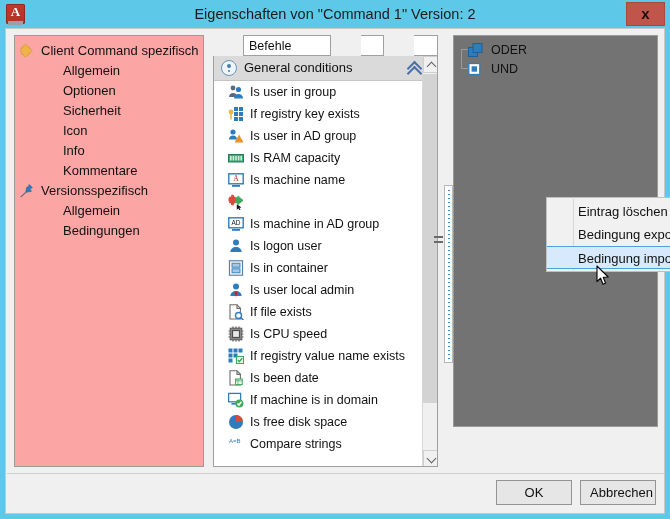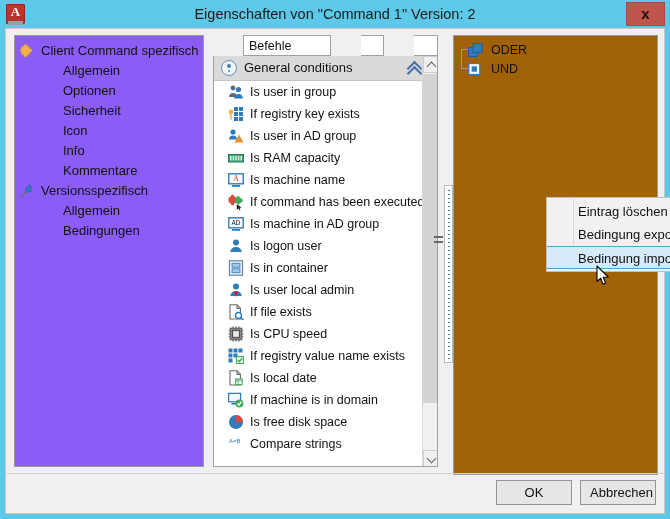--- a/index.html
+++ b/index.html
@@ -92,21 +92,21 @@
     background: #f0f0f0;
     border: 1px solid #c8c8c8;
     box-sizing: border-box;
   }
 
   
   .tree-panel {
     position: absolute;
     left: 8px; top: 6px;
     width: 190px; height: 432px;
-    background: #8b5cf6;
+    background: #fca5a5;
     border: 1px solid #9a9a9a;
     box-sizing: border-box;
     overflow: hidden;
   }
   .tree-row {
     position: relative;
     height: 20px;
     line-height: 20px;
     font-size: 13px;
     color: #111;
@@ -300,22 +300,22 @@
     left: 3px; top: 4px;
     width: 2px; height: 170px;
     background-image: linear-gradient(#3f86c8 1px, transparent 1px);
     background-size: 2px 4px;
   }
 
   
   .right-panel {
     position: absolute;
     left: 447px; top: 6px;
-    width: 205px; height: 440px;
-    background: #a16207;
+    width: 205px; height: 392px;
+    background: #737373;
     border: 1px solid #9a9a9a;
     box-sizing: border-box;
     overflow: hidden;
   }
   .rrow {
     position: absolute;
     height: 19px;
     line-height: 19px;
     font-size: 12.5px;
     color: #111;
@@ -532,21 +532,20 @@
           </svg>
           <span class="l-label">Is machine name</span>
         </div>
 
         <div class="lrow">
           <svg class="l-ico" viewBox="0 0 16 16">
             <path d="M4.5 0.8c0.9 0 1.6 0.6 1.6 1.3 0 0.2-0.1 0.4-0.2 0.6h1.9v1.9c0.2-0.1 0.4-0.2 0.7-0.2 0.8 0 1.4 0.7 1.4 1.5S9.3 7.4 8.5 7.4c-0.3 0-0.5-0.1-0.7-0.2v2H5.9c0.1 0.2 0.2 0.4 0.2 0.7 0 0.8-0.7 1.4-1.6 1.4s-1.6-0.6-1.6-1.4c0-0.3 0.1-0.5 0.2-0.7H1.2V7.2C1 7.3 0.8 7.4 0.5 7.4V4c0.3 0 0.5 0.1 0.7 0.2V2.7h2C3.1 2.5 3 2.3 3 2.1c0-0.7 0.7-1.3 1.5-1.3z" fill="#d94a3d"></path>
             <path d="M10.5 2.2c0.7 0 1.3 0.5 1.3 1.1 0 0.2-0.1 0.3-0.1 0.5h1.5v1.5c0.2-0.1 0.4-0.2 0.6-0.2 0.7 0 1.2 0.6 1.2 1.3s-0.5 1.3-1.2 1.3c-0.2 0-0.4-0.1-0.6-0.2v1.6h-1.6c0.1 0.2 0.1 0.3 0.1 0.5 0 0.6-0.6 1.1-1.3 1.1S9.2 10.3 9.2 9.7c0-0.2 0.1-0.4 0.1-0.5H7.8V7.6C7.6 7.7 7.4 7.8 7.2 7.8V4.4c0.2 0 0.4 0.1 0.6 0.2V3.3h1.6c-0.1-0.2-0.1-0.3-0.1-0.5 0-0.6 0.6-1.1 1.2-1.1z" fill="#3faa5a"></path>
             <path d="M8.8 10.2 L8.8 16 L10.3 14.3 L11.4 16.3 L12.5 15.7 L11.4 13.7 L13.6 13.5 Z" fill="#111"></path>
           </svg>
-          <span class="l-label">If command has been executed</span>
         </div>
 
         <div class="lrow">
           <svg class="l-ico" viewBox="0 0 16 16">
             <rect x="0.8" y="1.8" width="14.4" height="10" fill="#fff" stroke="#2f7cbd" stroke-width="1.4"></rect>
             <text x="8" y="9.2" font-size="6.5" fill="#111" text-anchor="middle" font-family="Liberation Sans, sans-serif">AD</text>
             <rect x="4" y="13" width="8" height="1.8" fill="#2f7cbd"></rect>
           </svg>
           <span class="l-label">Is machine in AD group</span>
         </div>
@@ -615,21 +614,21 @@
           <span class="l-label">If registry value name exists</span>
         </div>
 
         <div class="lrow">
           <svg class="l-ico" viewBox="0 0 16 16">
             <path d="M2 0.8h7l3.4 3.4v10.8H2z" fill="#fff" stroke="#6a6a6a" stroke-width="1.1"></path>
             <path d="M9 0.8v3.6h3.4" fill="none" stroke="#6a6a6a" stroke-width="1.1"></path>
             <rect x="7.6" y="9" width="6.6" height="5.6" fill="#fff" stroke="#3faa5a" stroke-width="1.1"></rect>
             <path d="M7.6 10.8h6.6M10 9v5.6" stroke="#3faa5a" stroke-width="0.8"></path>
           </svg>
-          <span class="l-label">Is local date</span>
+          <span class="l-label">Is been date</span>
         </div>
 
         <div class="lrow">
           <svg class="l-ico" viewBox="0 0 16 16">
             <rect x="0.6" y="1.4" width="12" height="8.4" fill="#fff" stroke="#2f7cbd" stroke-width="1.3"></rect>
             <rect x="3.4" y="11" width="6.6" height="1.6" fill="#2f7cbd"></rect>
             <circle cx="11.4" cy="11.4" r="4" fill="#3faa5a"></circle>
             <path d="M9.4 11.5 L10.9 13 L13.4 9.8" stroke="#fff" stroke-width="1.5" fill="none"></path>
           </svg>
           <span class="l-label">If machine is in domain</span>

